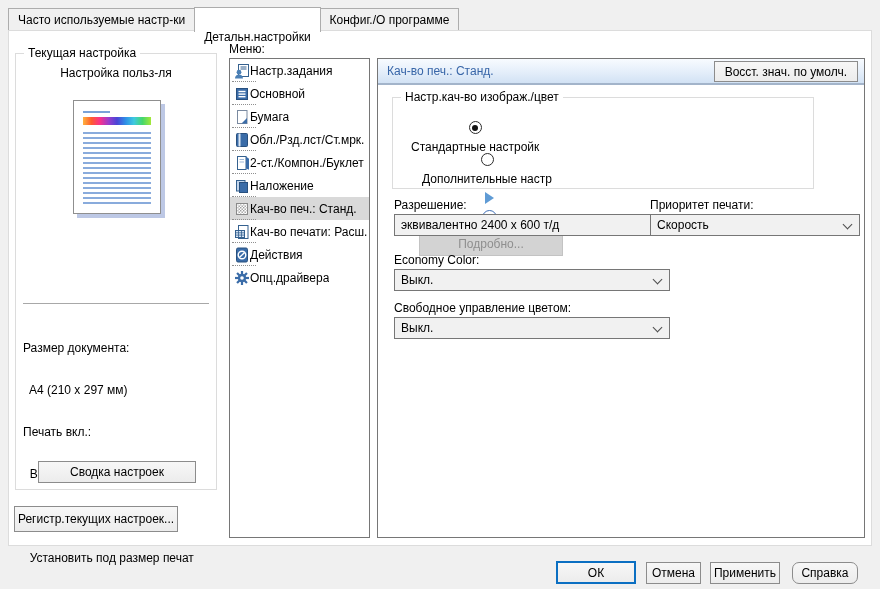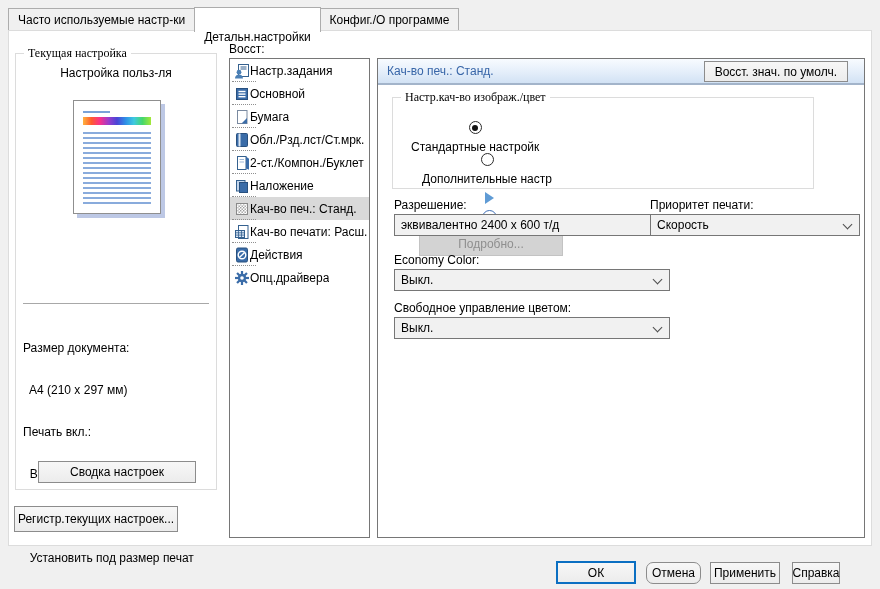--- a/index.html
+++ b/index.html
@@ -12,21 +12,21 @@
   .tab { background:#f0f0f0; border:1px solid #acacac; border-bottom:none; height:22px;
          padding:4px 9px 0 9px; white-space:nowrap; cursor:default; }
   .tab + .tab { margin-left:-1px; }
   .tab.active { background:#fff; height:25px; margin-bottom:-1px; padding-top:22px; z-index:6; position:relative; }
 
   
   .page { position:absolute; left:8px; top:30px; width:864px; height:516px; background:#fff; border:1px solid #dcdcdc; }
 
   
   .group { position:absolute; border:1px solid #dcdcdc; }
-  .group-title { position:absolute; top:-8px; left:8px; background:#fff; padding:0 4px; white-space:nowrap;font-family:Liberation Serif, serif; }
+  .group-title { position:absolute; top:-8px; left:8px; background:#fff; padding:0 4px; white-space:nowrap; }
   .current-group { left:6px; top:22px; width:202px; height:437px; }
   .preset-name { position:absolute; top:12px; left:0; width:100%; text-align:center; }
 
   .preview { position:absolute; left:57px; top:46px; width:88px; height:114px; background:#fff;
              border:1px solid #8f8f8f; box-shadow:4px 4px 0 #bdc8e5; }
   .pv-title { position:absolute; left:9px; top:10px; width:27px; height:2px; background:#7aa2d8; }
   .pv-rainbow { position:absolute; left:9px; right:9px; top:16px; height:8px;
                 background:linear-gradient(90deg,#ffb23e,#ff5b2e,#f9318c,#9a3ccc,#4a45d6,#2f8fe6,#3ec9e0,#45d76b,#a5e838); }
   .pv-lines { position:absolute; left:9px; right:9px; top:31px; bottom:9px;
               background:repeating-linear-gradient(to bottom,#89abdc 0 2px,transparent 2px 5px); }
@@ -50,21 +50,21 @@
   .mrow::after { content:""; position:absolute; left:2px; bottom:0; width:24px; border-top:1px dotted #8f8f8f; }
   .mrow:last-child::after { display:none; }
   .micon { width:16px; height:16px; flex:0 0 16px; }
   .mlabel { white-space:nowrap; overflow:hidden; }
 
   
   .panel { position:absolute; left:368px; top:27px; width:488px; height:480px; background:#fff; border:1px solid #767676; }
   .panel-header { position:relative; height:26px; background:linear-gradient(#f8fbff,#e4eefa 55%,#d2e2f4);
                   border-bottom:2px solid #a3b4ca; }
   .panel-header-title { position:absolute; left:9px; top:5px; color:#3866a8; }
-  .restore-btn { position:absolute; right:16px; top:2px; height:21px; padding:0 10px; }
+  .restore-btn { position:absolute; right:6px; top:2px; height:21px; padding:0 10px; }
 
   .quality-group { left:14px; top:38px; width:422px; height:92px; }
   .radio-row { position:absolute; left:18px; display:flex; align-items:center; gap:6px;flex-direction:column; }
   .radio-row.r1 { top:23px; }
   .radio-row.r2 { top:55px; }
   .radio { width:13px; height:13px; border:1px solid #2b2b2b; border-radius:50%; background:#fff; flex:0 0 13px; }
   .radio.checked::after { content:""; display:block; width:6px; height:6px; margin:2.5px; border-radius:50%; background:#111; }
   .tri-icon { width:0; height:0; border-left:9px solid #5f9bd5; border-top:6px solid transparent;
               border-bottom:6px solid transparent; margin-left:4px; }
   .info-icon { width:15px; height:15px; border:1px solid #3f6fb5; border-radius:50%; color:#3f6fb5;
@@ -78,23 +78,23 @@
   .combo .chev { position:absolute; right:8px; top:6px; width:7px; height:7px;
                  border-right:1.5px solid #4d4d4d; border-bottom:1.5px solid #4d4d4d; transform:rotate(45deg); }
   .fl-res { left:16px; top:139px; }   .cb-res { left:16px; top:155px; width:276px; }
   .fl-pri { left:272px; top:139px; }  .cb-pri { left:272px; top:155px; width:210px; }
   .fl-eco { left:16px; top:194px; }   .cb-eco { left:16px; top:210px; width:276px; }
   .fl-fcm { left:16px; top:242px; }   .cb-fcm { left:16px; top:258px; width:276px; }
 
   
   .footer-btn { position:absolute; height:22px; }
   .ok-btn     { left:556px; top:561px; width:80px; height:23px; border:2px solid #0b6fc2; }
-  .cancel-btn { left:646px; top:562px; width:55px;border-radius:7px; }
+  .cancel-btn { left:646px; top:562px; width:55px; }
   .apply-btn  { left:710px; top:562px; width:70px; }
-  .help-btn   { left:792px; top:562px; width:48px; }
+  .help-btn   { left:792px; top:562px; width:66px;border-radius:7px; }
 </style>
 </head>
 <body>
 
 <div class="window">
 
   <div class="tabbar">
     <div class="tab">Часто используемые настр-ки</div>
     <div class="tab active">Детальн.настройки</div>
     <div class="tab">Конфиг./О программе</div>
@@ -120,21 +120,21 @@
         <div>  В натуральную величину</div>
         <div>Уменьшить/Увеличить:</div>
         <div>  Установить под размер печат</div>
       </div>
 
       <div class="btn summary-btn">Сводка настроек</div>
     </div>
 
     <div class="btn register-btn">Регистр.текущих настроек...</div>
 
-    <div class="menu-label">Восст:</div>
+    <div class="menu-label">Меню:</div>
     <div class="menu-list">
 
       <div class="mrow">
         <svg class="micon" viewBox="0 0 16 16">
             <rect x="4.5" y="1.5" width="10" height="12" fill="#fff" stroke="#35618f"></rect>
             <rect x="6.5" y="3.5" width="6" height="1" fill="#35618f"></rect>
             <rect x="6.5" y="5.5" width="6" height="1" fill="#35618f"></rect>
             <circle cx="5" cy="9.2" r="2.4" fill="#4a7fb5"></circle>
             <path d="M1 15.5c0-2.6 1.9-4 4-4s4 1.4 4 4z" fill="#4a7fb5"></path>
           </svg>

